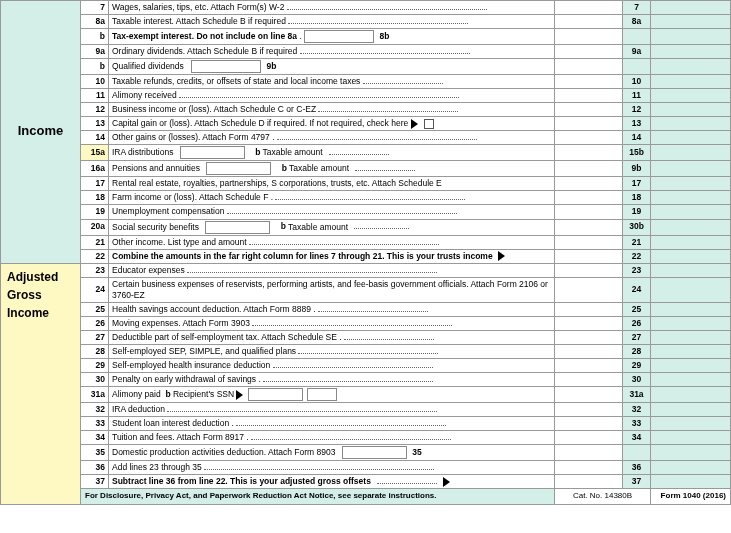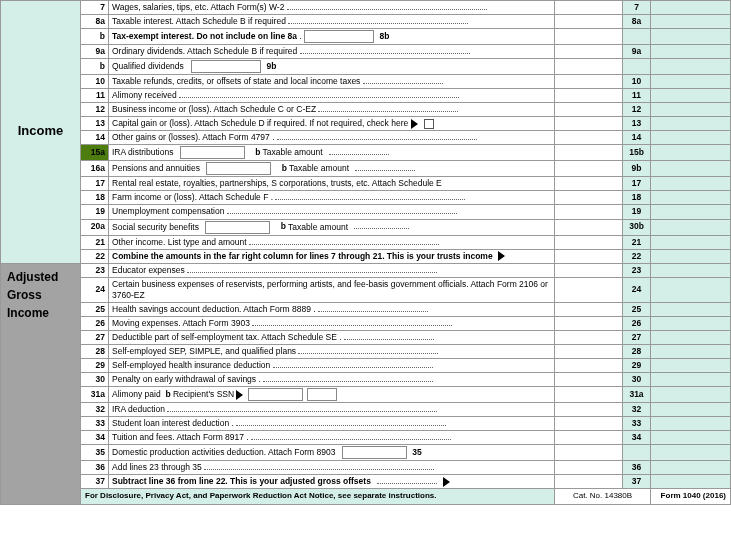--- a/index.html
+++ b/index.html
@@ -175,21 +175,21 @@
         <td class="right-col" style="background:#d4eee8; width:80px;"></td>
       </tr>
       <tr>
         <td class="line-num" style="background:#fff;">14</td>
         <td class="line-desc">Other gains or (losses). Attach Form 4797 . <span style="display:inline-block; border-bottom:1px dotted #666; width:200px;"></span></td>
         <td class="right-col" style="background:#fff;"></td>
         <td class="right-col-num">14</td>
         <td class="right-col" style="background:#d4eee8; width:80px;"></td>
       </tr>
       <tr>
-        <td class="line-num" style="background:#4d7c0f;">15a</td>
+        <td class="line-num" style="background:#fef9c3;">15a</td>
         <td class="line-desc">IRA distributions
           <span class="input-inline" style="width:65px; margin-left:4px;"></span>
           <span style="margin-left:8px; font-weight:bold;">b</span> Taxable amount
           <span style="display:inline-block; border-bottom:1px dotted #666; width:60px; margin-left:4px;"></span>
         </td>
         <td class="right-col" style="background:#fff;"></td>
         <td class="right-col-num">15b</td>
         <td class="right-col" style="background:#d4eee8; width:80px;"></td>
       </tr>
       <tr>
@@ -248,21 +248,21 @@
           <span class="triangle" style="margin-left:3px;"></span>
         </td>
         <td class="right-col" style="background:#fff;"></td>
         <td class="right-col-num">22</td>
         <td class="right-col" style="background:#d4eee8; width:80px;"></td>
       </tr>
     </tbody>
 
     <tbody>
       <tr>
-        <td rowspan="16" class="section-label" style="width:80px; background:#a3a3a3; font-size:12px; font-weight:bold; text-align:left; vertical-align:top; padding: 4px 6px; line-height:1.5;">Adjusted<br>Gross<br>Income</td>
+        <td rowspan="16" class="section-label" style="width:80px; background:#fef9c3; font-size:12px; font-weight:bold; text-align:left; vertical-align:top; padding: 4px 6px; line-height:1.5;">Adjusted<br>Gross<br>Income</td>
         <td class="line-num" style="background:#fff;">23</td>
         <td class="line-desc">Educator expenses <span style="display:inline-block; border-bottom:1px dotted #666; width:250px;"></span></td>
         <td class="right-col" style="background:#fff;"></td>
         <td class="right-col-num">23</td>
         <td class="right-col" style="background:#d4eee8; width:80px;"></td>
       </tr>
       <tr>
         <td class="line-num" style="background:#fff;">24</td>
         <td class="line-desc">Certain business expenses of reservists, performing artists, and fee-basis government officials. Attach Form 2106 or 3760-EZ</td>
         <td class="right-col" style="background:#fff;"></td>

